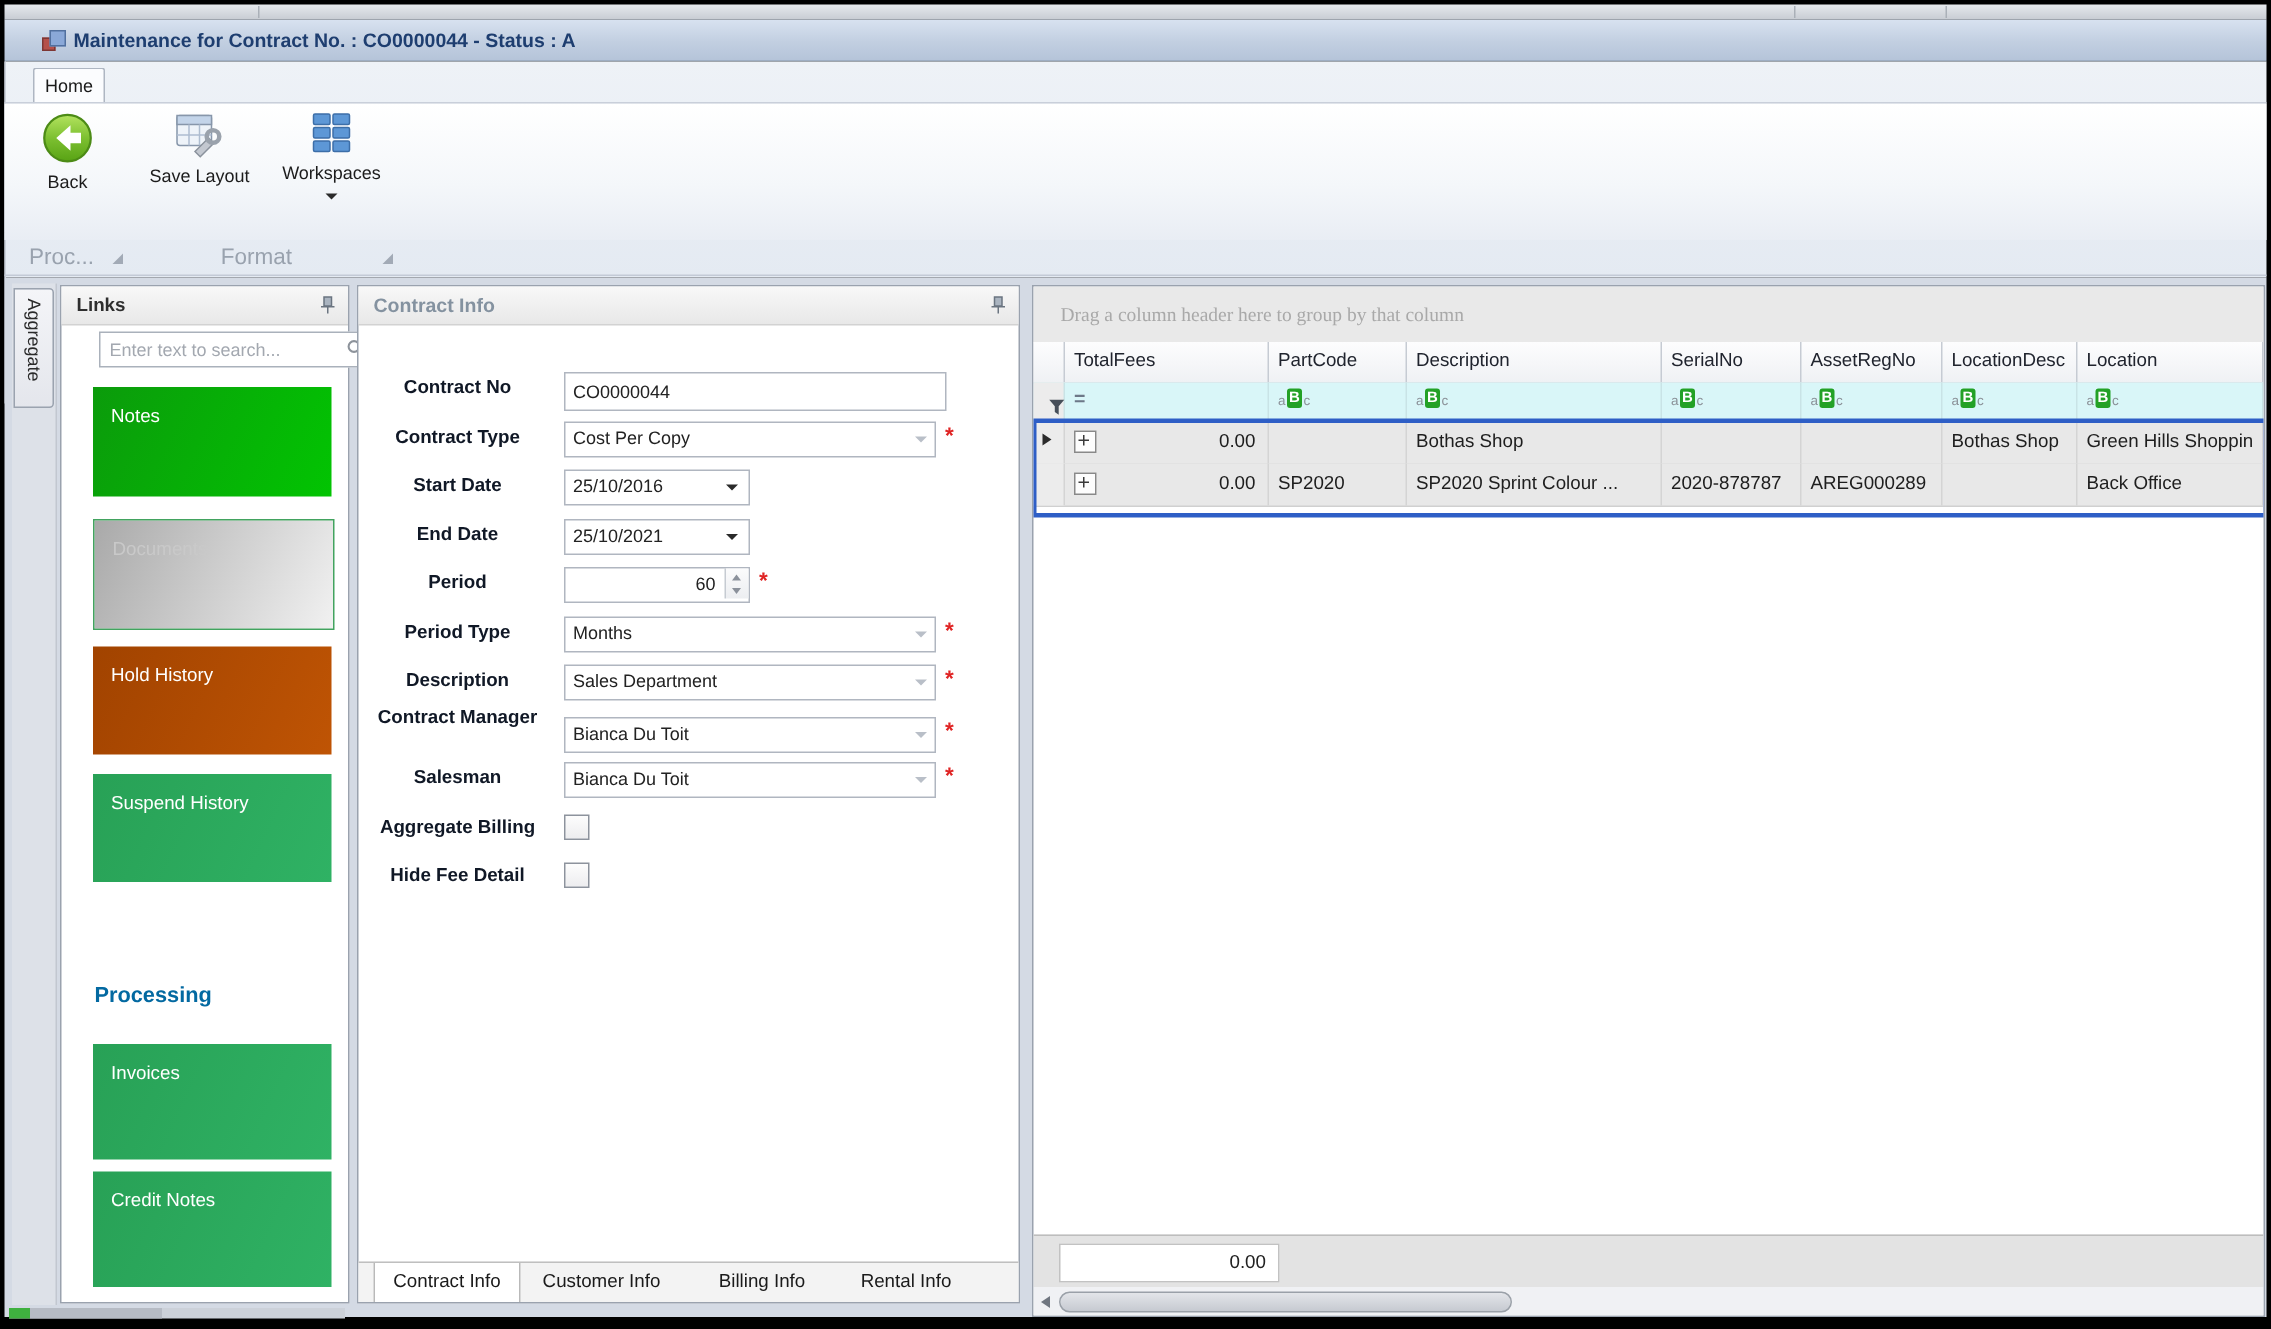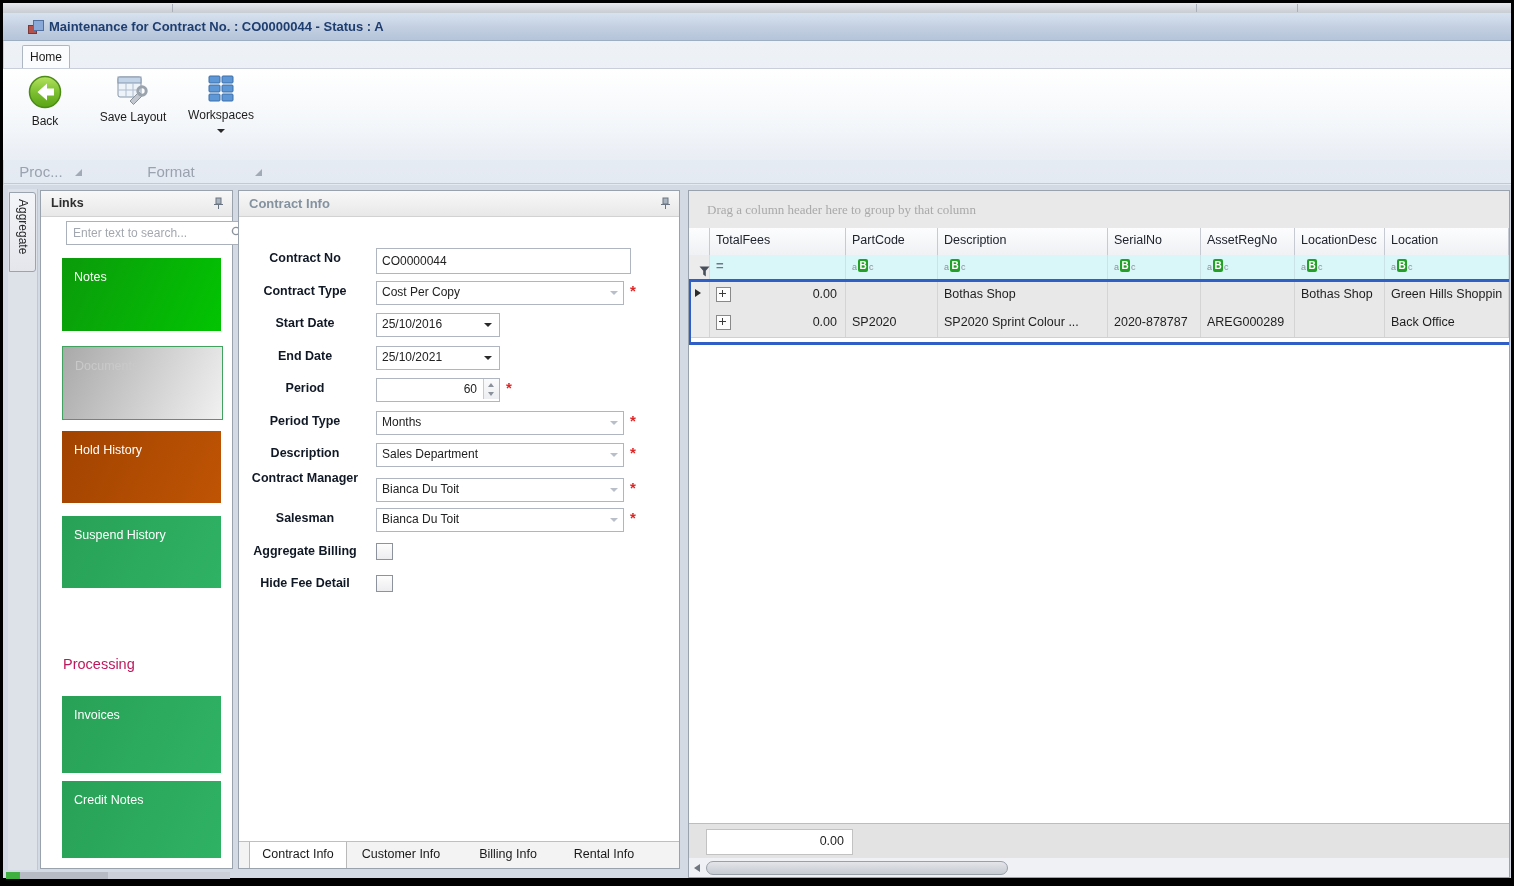--- a/index.html
+++ b/index.html
@@ -55,21 +55,21 @@
   #links-search input{position:absolute;left:4px;top:2px;width:150px;height:16px;border:none;outline:none;
     font-family:"Liberation Sans",sans-serif;font-size:12px;color:#444;background:transparent;}
   #links-search input::placeholder{color:#a3a8b0;}
   #links-search svg{position:absolute;right:4px;top:4px;}
   .lbtn{position:absolute;left:21px;width:159px;color:#fff;font-size:12.5px;cursor:pointer;}
   .lbtn .lbl{position:absolute;left:12px;top:12px;}
   .lbtn-green{background:linear-gradient(115deg,#0b9b0b,#02c402);}
   .lbtn-teal{background:linear-gradient(115deg,#28a156,#2fb264);}
   .lbtn-orange{background:linear-gradient(115deg,#a14300,#bf5404);}
   .lbtn-gray{background:linear-gradient(115deg,#a9a9a9,#f1f1f1);border:1px solid #42a35f;color:#c9c9c9;}
-  #processing-heading{position:absolute;left:22px;top:465px;font-size:14.5px;font-weight:normal;color:#be185d;}
+  #processing-heading{position:absolute;left:22px;top:465px;font-size:14.5px;font-weight:bold;color:#0369a1;}
 
   
   #contract-panel{left:238px;top:190px;width:442px;height:679px;}
   #contract-panel .cap-text{color:#8492a0;font-size:13px;}
   .frow{position:absolute;left:0;height:24px;}
   .flabel{position:absolute;left:0;top:3px;width:132px;text-align:center;font-weight:bold;color:#101826;font-size:12.5px;line-height:15px;}
   .ctl{position:absolute;top:0;height:22px;border:1px solid #b0b6c0;background:#fff;}
   .ctl .val{position:absolute;left:5px;top:3px;font-size:12px;color:#222;white-space:nowrap;}
   .ctl-wide{left:137px;width:246px;}
   .ctl-narrow{left:137px;width:122px;}

